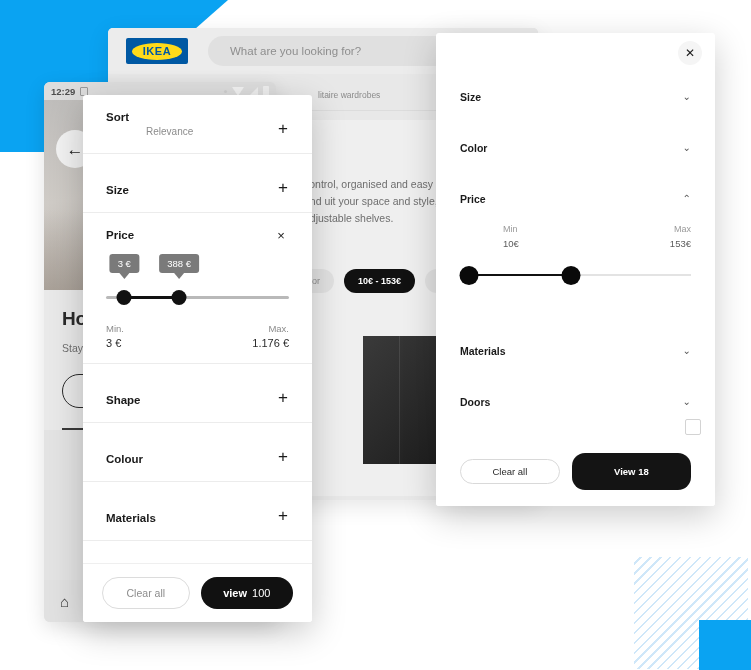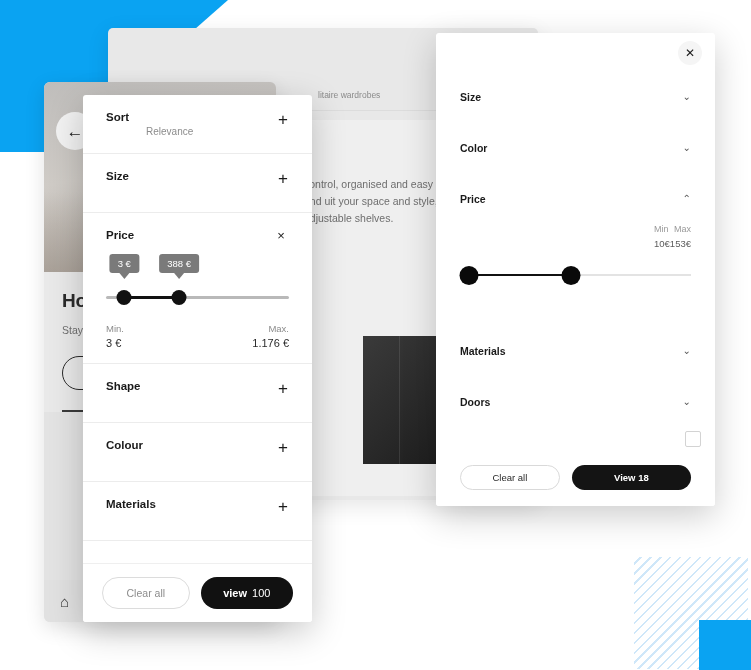--- a/index.html
+++ b/index.html
@@ -192,21 +192,21 @@
     box-shadow: 0 10px 34px rgba(0,0,0,0.22);
     overflow: hidden;
     display: flex; flex-direction: column;
   }
   .sheet-scroll { flex: 1; overflow: hidden; }
   .frow {
     position: relative;
     padding: 16px 21px 16px 23px;
     border-bottom: 1px solid #ececec;
     min-height: 59px;
-    display: flex; align-items: flex-start; justify-content: space-between; gap: 23px;
+    display: flex; align-items: flex-end; justify-content: space-between; gap: 23px;
   }
   .frow-label { font-size: 11.5px; font-weight: bold; color: #1a1a1a; }
   .frow-sub { font-size: 10px; color: #8c8c8c; margin-top: 3px; margin-left: 40px; }
   .plus {
     font-size: 17px; color: #1a1a1a; line-height: 1; font-weight: 300;
     width: 16px; text-align: center;
   }
   .xmark { font-size: 13px; color: #1a1a1a; line-height: 1; width: 16px; text-align: center; }
 
   .price-sec { padding: 16px 23px 14px; border-bottom: 1px solid #ececec; }
@@ -278,21 +278,21 @@
     font-size: 12px; color: #1a1a1a;
   }
   .dp-body { flex: 1; padding: 0 24px; overflow: hidden; position: relative; }
   .drow {
     height: 51px;
     display: flex; align-items: center; justify-content: space-between;
   }
   .drow-label { font-size: 10.5px; font-weight: bold; color: #1a1a1a; }
   .chev { font-size: 10px; color: #555; line-height: 1; }
   .dp-price-block { padding-bottom: 4px; }
-  .dp-minmax { display: flex; justify-content: flex-end; }
+  .dp-minmax { display: flex; justify-content: space-between; margin-left: 43px; }
   .dp-mm-label { font-size: 9px; color: #9a9a9a; }
   .dp-mm-val { font-size: 9.5px; color: #5c5c5c; margin-top: 4px; }
   .dp-right { text-align: right; }
   .dp-slider { position: relative; height: 20px; margin-top: 16px; }
   .dp-track {
     position: absolute; left: 0; right: 0; top: 9px; height: 1.6px;
     background: #e3e3e3;
   }
   .dp-fill { position: absolute; top: 9px; height: 2.2px; background: #111; }
   .dp-knob {
@@ -307,47 +307,68 @@
     padding: 12px 24px 16px;
     display: flex; gap: 12px; align-items: center; background: #fff;
   }
   .dbtn-clear {
     flex: 1; height: 25px; border-radius: 13px;
     border: 1px solid #d9d9d9; background: #fff;
     display: flex; align-items: center; justify-content: center;
     font-size: 9.5px; color: #2a2a2a;
   }
   .dbtn-view {
-    flex: 1.22; height: 25px; border-radius: 13px;
+    flex: 1.22; height: 37px; border-radius: 13px;
     background: #141414; color: #fff;
     display: flex; align-items: center; justify-content: center;
     font-size: 9.5px; font-weight: bold;
   }
 </style>
 </head>
 <body>
 
 <div id="stage">
 
   <div class="deco-blue-tl"></div>
   <div class="deco-blue-tl2"></div>
   <div class="deco-blue-tri"></div>
   <div class="deco-stripes"></div>
   <div class="deco-blue-br"></div>
 
   <div class="bg-browser">
+    <div class="bgb-header">
+      <div class="ikea-logo">
+        <div class="ikea-oval">IKEA</div>
+      </div>
+      <div class="bgb-search">What are you looking for?</div>
+    </div>
     <div class="bgb-shade"></div>
     <div class="bgb-breadcrumb">litaire wardrobes</div>
     <div class="bgb-divider"></div>
     <div class="bgb-body">control, organised and easy t ange with both sliding and uit your space and style, a ch eas like adjustable shelves.</div>
+    <div class="bgb-chiprow">
+      <div class="chip">or</div>
+      <div class="chip active">10€ - 153€</div>
+      <div class="chip">Mate</div>
+    </div>
     <div class="bgb-product"></div>
 
   </div>
 
   <div class="bg-phone">
+    <div class="ph-status">
+      <span class="ph-time">12:29</span>
+      <span class="ph-doc"></span>
+      <span class="ph-sb-right">
+        <span class="dot-sm"></span>
+        <span class="ic-wifi"></span>
+        <span class="ic-signal"></span>
+        <span class="ic-batt"></span>
+      </span>
+    </div>
     <div class="ph-hero">
       <div class="ph-back">←</div>
       <div class="ph-sofa"></div>
     </div>
     <div class="ph-content">
       <div class="ph-title">Hom</div>
       <div class="ph-sub">Stay o
 perfe</div>
       <div class="ph-btn">Re</div>
       <div class="ph-rule"></div>

